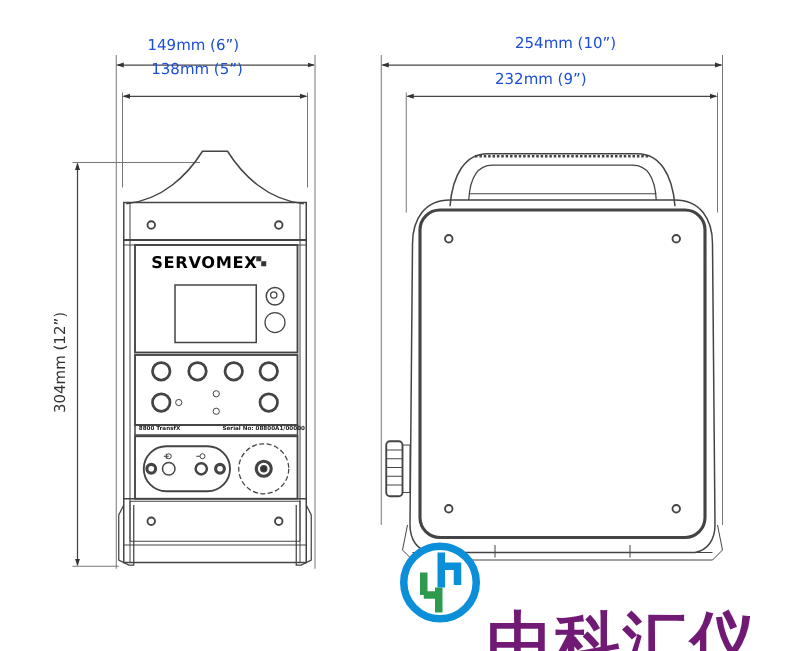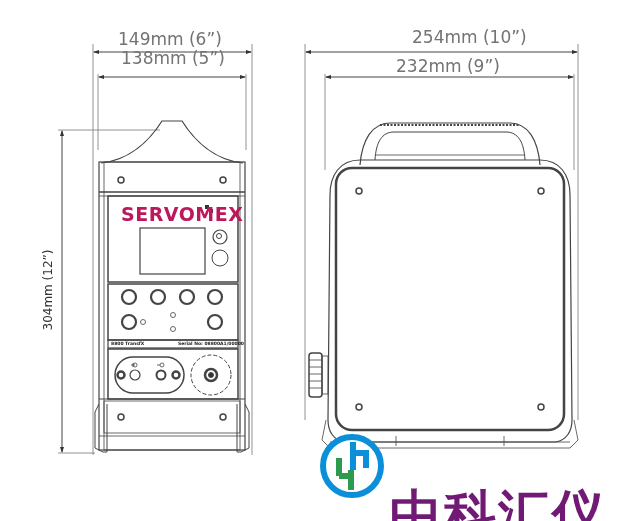--- a/index.html
+++ b/index.html
@@ -1,20 +1,20 @@
 <!DOCTYPE html>
 <html><head>
 <meta charset="utf-8">
 <style>
   html,body{margin:0;padding:0;background:#fff;}
   body{width:636px;height:521px;position:relative;overflow:hidden;font-family:"DejaVu Sans",sans-serif;color:#333;}
   svg{position:absolute;left:0;top:0;}
-  .dim{position:absolute;font-size:17px;color:#737373;white-space:nowrap;}
+  .dim{position:absolute;font-size:12px;color:#1d4ed8;white-space:nowrap;}
   .vdim{position:absolute;font-size:12px;color:#333;white-space:nowrap;transform:rotate(-90deg);transform-origin:center;}
-  .brand{position:absolute;font-family:"DejaVu Sans",sans-serif;font-weight:bold;font-size:19px;letter-spacing:0.5px;color:#be185d;}
+  .brand{position:absolute;font-family:"DejaVu Sans",sans-serif;font-weight:bold;font-size:13px;letter-spacing:0.5px;color:#000000;}
   .tiny{position:absolute;font-size:4.5px;font-weight:bold;color:#222;white-space:nowrap;}
   .logo-text{position:absolute;font-family:"DejaVu Sans",sans-serif;font-weight:bold;color:#701a75;font-size:52px;letter-spacing:2px;line-height:1;margin-top:48px;}
 </style>
 </head>
 <body>
 
 <svg width="636" height="521" viewBox="0 0 636 521">
   <defs>
     <marker id="arr" markerWidth="6" markerHeight="6" refX="5" refY="3" orient="auto">
       <path d="M0,1 L6,3 L0,5 Z" fill="#333"></path>

